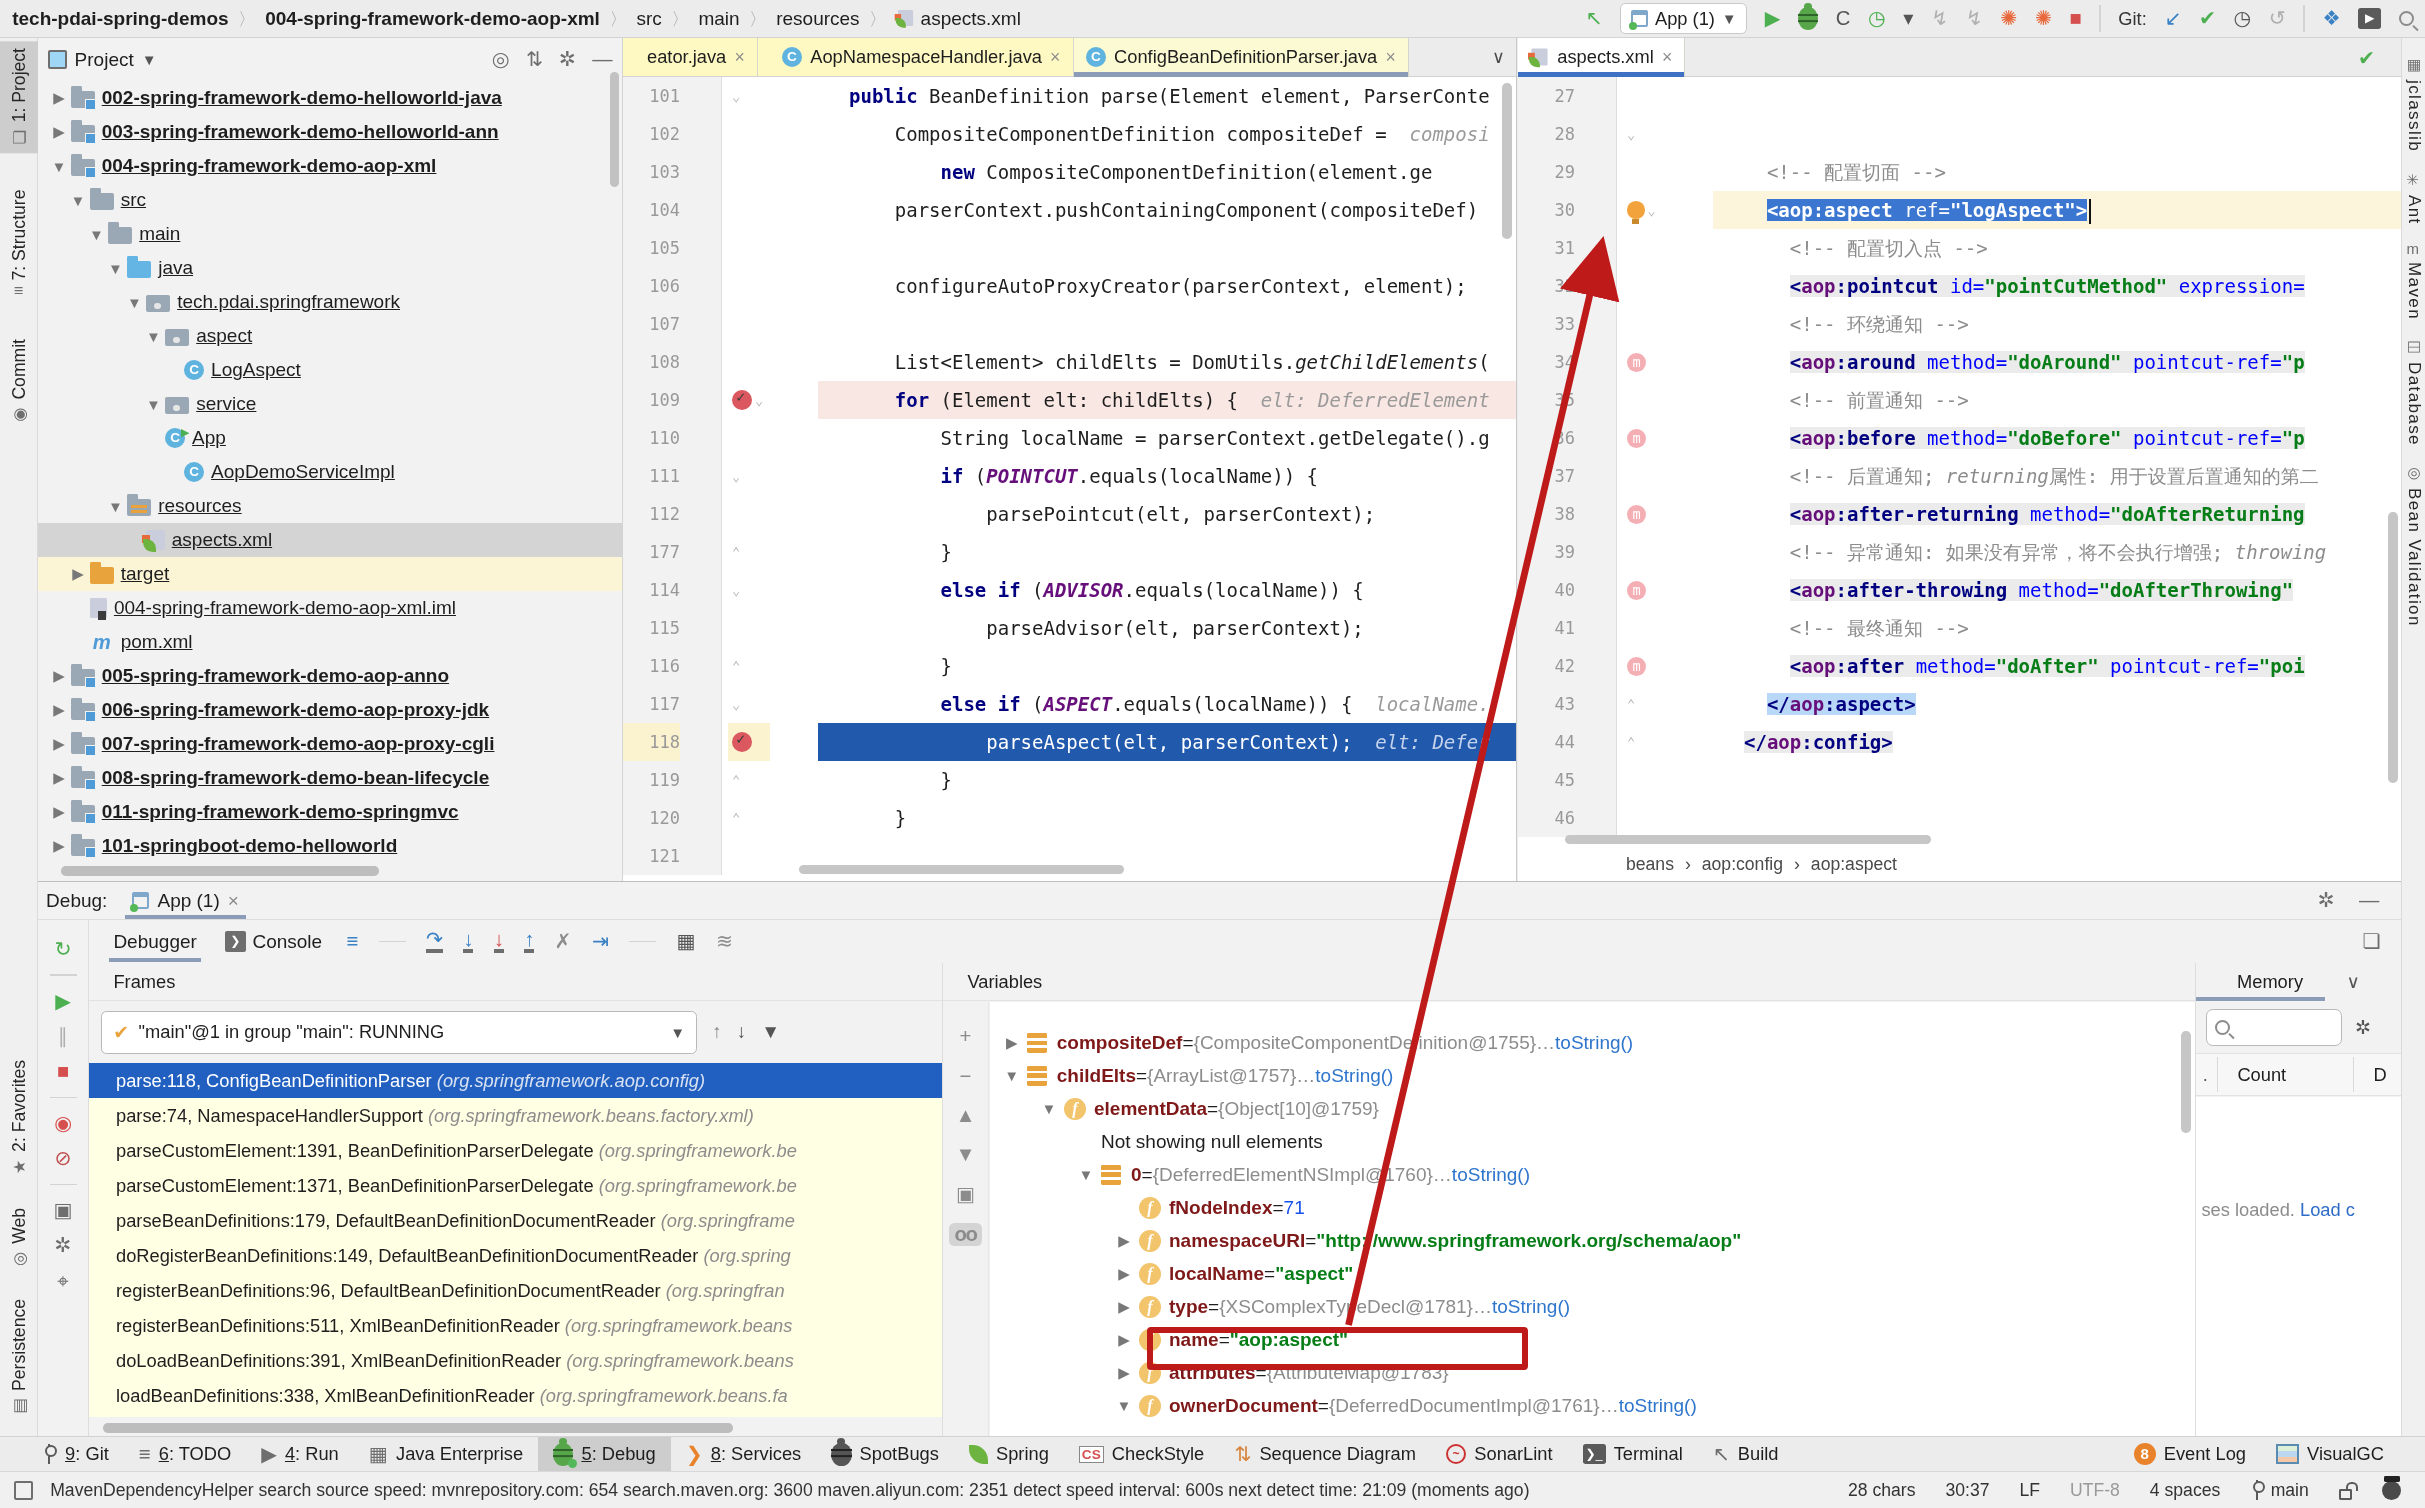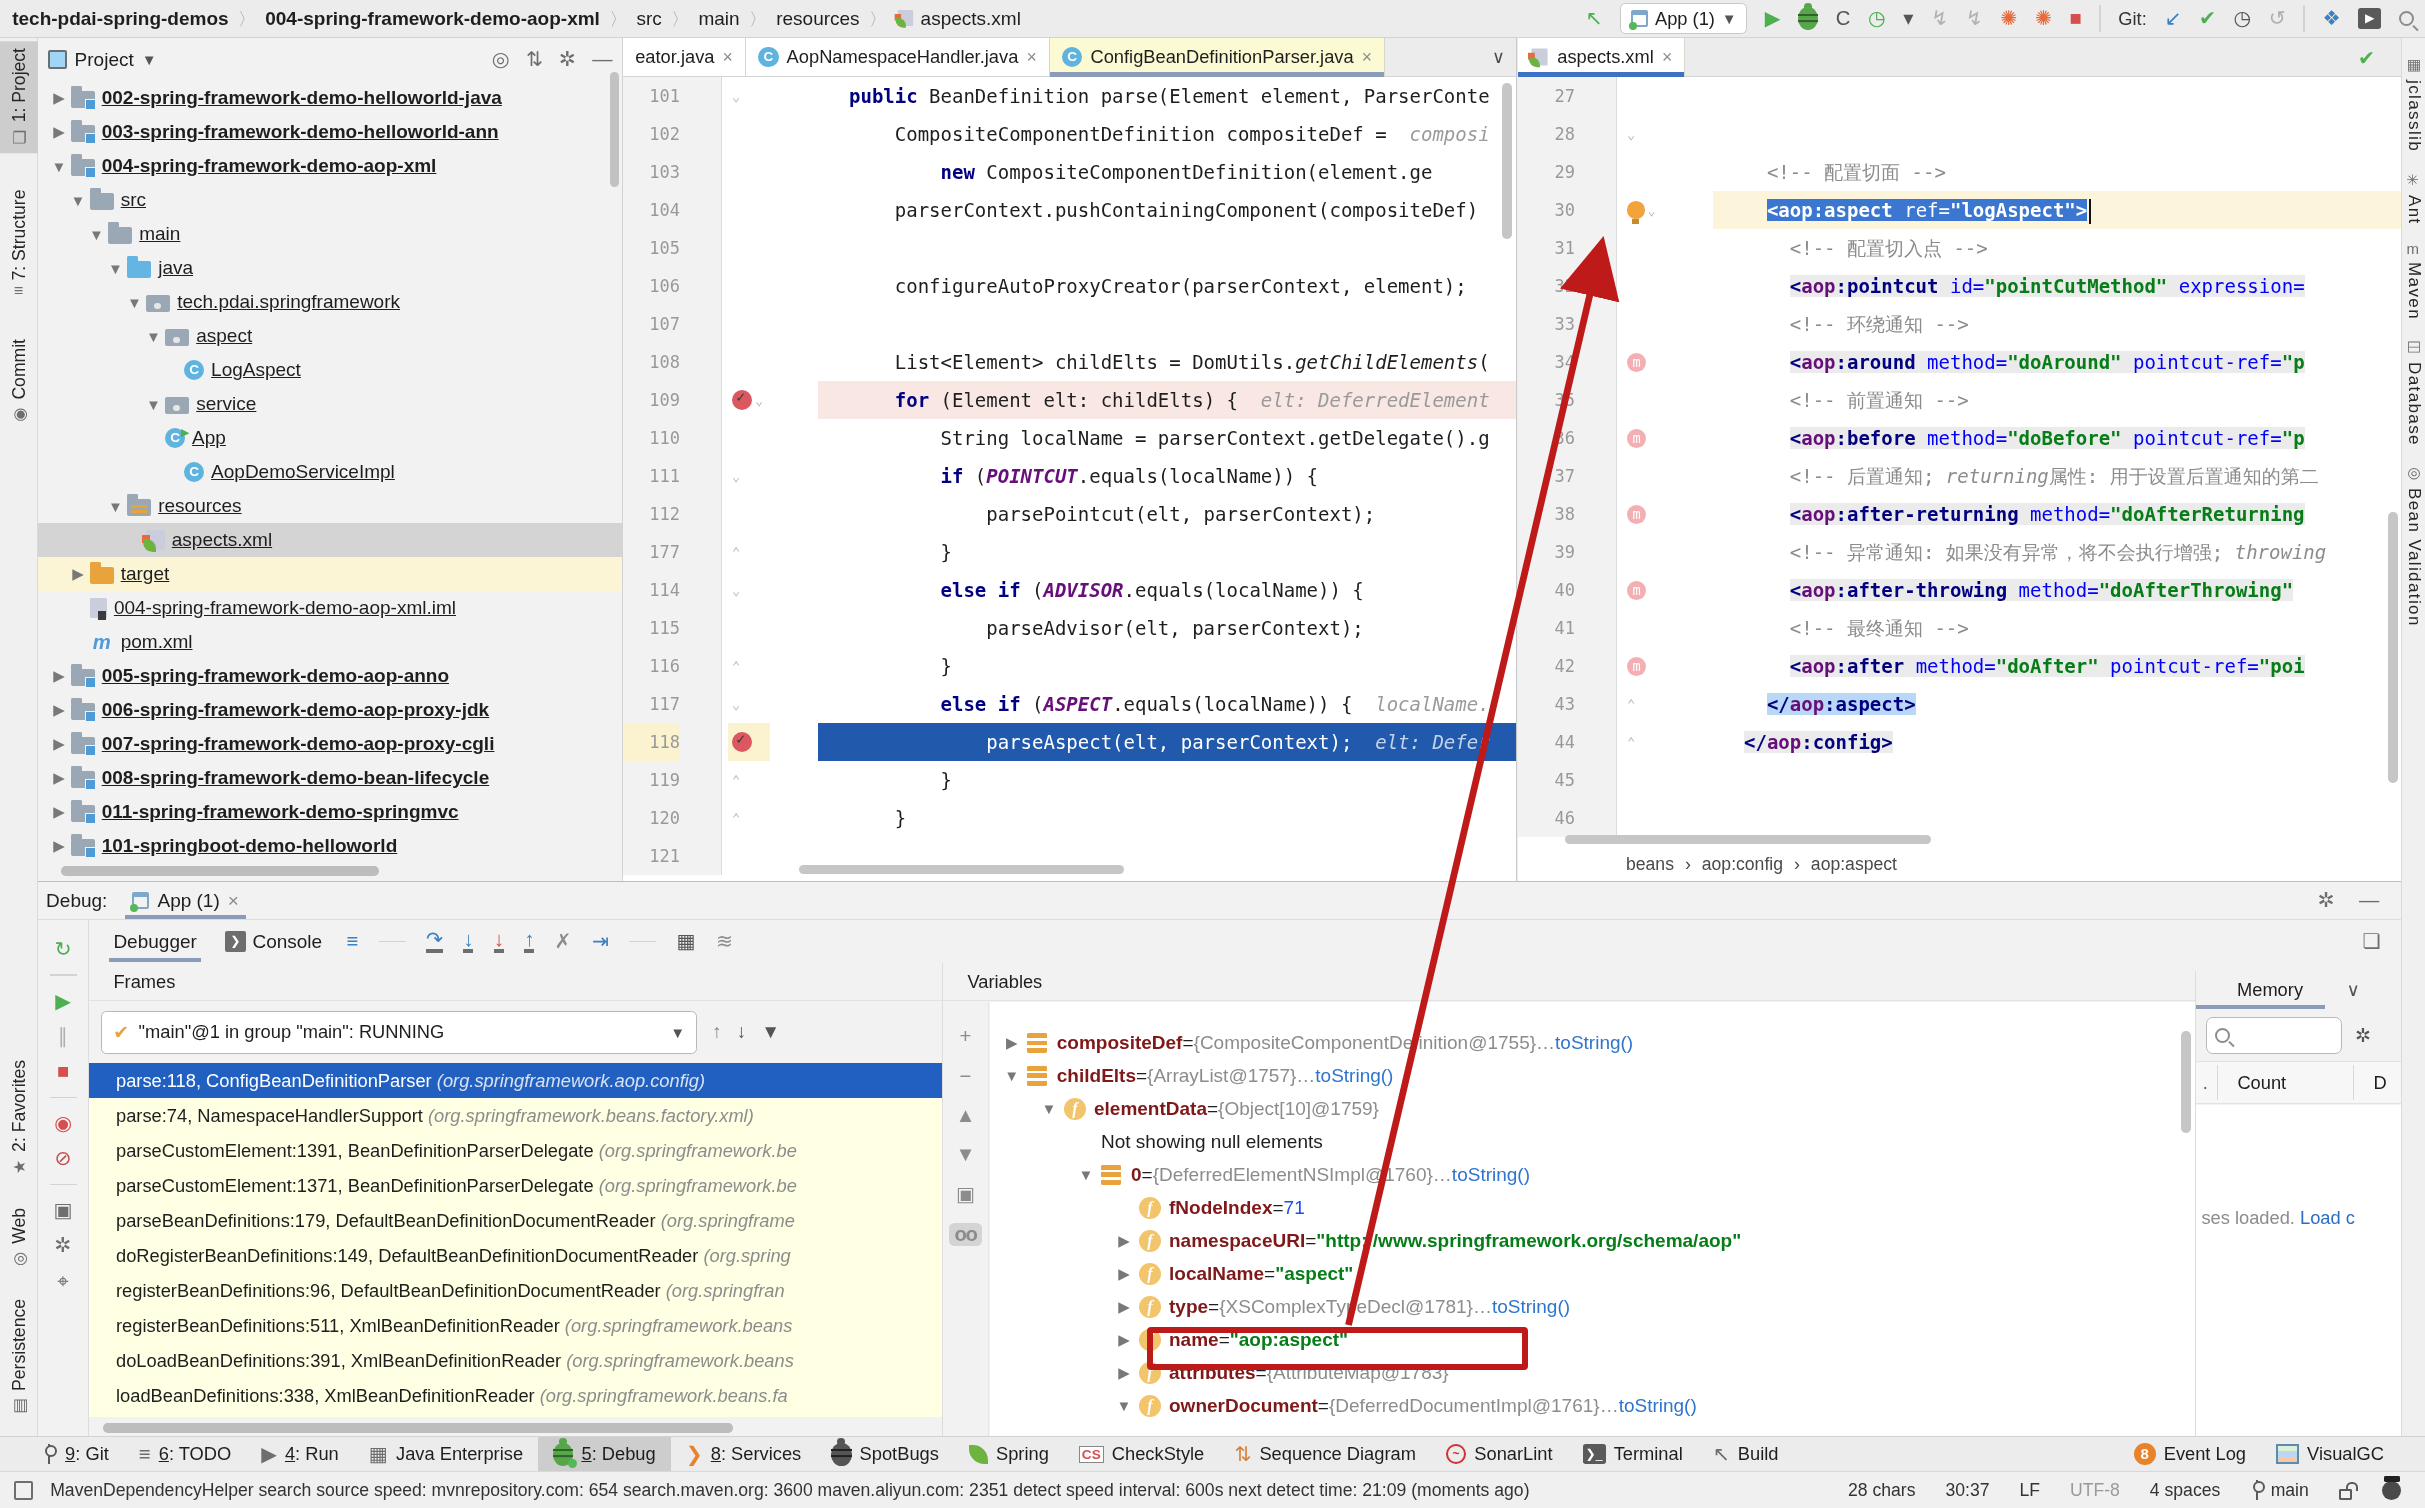--- a/index.html
+++ b/index.html
@@ -75,21 +75,21 @@
   .ic-pom::after { content:"m"; }
   #tree-vscroll { position:absolute; right:2.7px; top:34px; width:9.5px; height:115px; background:#C2C2C2; border-radius:4.7px;}
   #tree-hscroll { position:absolute; left:23px; bottom:5.4px; width:318px; height:9.5px; background:#BDBDBD; border-radius:4.7px;}
 
   
   .editor { top:38px; height:843px; background:#FFFFFF; overflow:hidden; }
   #ed-c { left:623px; width:894px; border-right:1.4px solid #C9C9C9;}
   #ed-r { left:1518px; width:884px; }
   .tabbar { height:39px; background:#ECECEC; border-bottom:1.4px solid #D3D3D3; display:flex; align-items:stretch; font-size:18.3px;}
   .tab { display:flex; align-items:center; gap:8.1px; padding:0 12.2px; border-right:1.4px solid #D6D6C9; position:relative; white-space:nowrap;}
-  .tab.lib { background:#ffffff; }
+  .tab.lib { background:#fef9c3;padding-left:24px; }
   .tab.activeC { background:#FCFAD2; }
   .tab.activeC::after { content:""; position:absolute; left:0; right:0; bottom:-1.4px; height:5.4px; background:#8A9CB8;}
   .tab.activeR { background:#FFFFFF; }
   .tab.activeR::after { content:""; position:absolute; left:0; right:0; bottom:-1.4px; height:5.4px; background:#3E71C4;}
   .tab .x { color:#8C8C8C; font-size:17.6px; }
   .tab .cc { width:20.3px; height:20.3px; border-radius:50%; background:#5FB3DF; color:#fff; font-size:13.6px; font-weight:bold; text-align:center; line-height:20.3px;}
   .tabmore { margin-left:auto; align-self:center; padding-right:11px; color:#4A4A4A; font-size:17.6px;}
   .codewrap { position:relative; font-family:"DejaVu Sans Mono","Liberation Mono",monospace; font-size:19px; }
   .gutterbg { position:absolute; top:0; bottom:0; left:0; background:#F2F2F2; border-right:1.4px solid #DDDDDD; }
   .cl { height:38px; display:flex; position:relative; white-space:pre;gap:48px; }
@@ -177,21 +177,21 @@
   .fball { width:22px; height:22px; border-radius:50%; background:#F2C46B; color:#fff; font-style:italic; font-family:"Liberation Serif",serif; font-weight:bold; font-size:16.3px; text-align:center; line-height:22px;}
   .bars { width:20.3px; height:20.3px; background:repeating-linear-gradient(#E8A33D 0 4.7px,#FFF 4.7px 7.5px); border-radius:1.4px;}
   .vname { color:#7F1818; font-weight:bold; }
   .vref { color:#8C8C8C; }
   .vstr { color:#067D17; font-weight:bold; }
   .vnum { color:#1750EB; }
   .vlink { color:#2E75CC; }
   .vdots { color:#8C8C8C; }
   #vars-vs { position:absolute; right:4.1px; top:68px; width:9.5px; height:102px; background:#C6C6C6; border-radius:4.7px;}
 
-  #memory { position:absolute; left:2157px; top:81px; width:206px; bottom:0; border-left:1.4px solid #DDDDDD;margin-top:8px;}
+  #memory { position:absolute; left:2157px; top:81px; width:206px; bottom:0; border-left:1.4px solid #DDDDDD;}
   #mem-head { height:38px; display:flex; align-items:center; padding:0 41px 0 41px; font-size:18.3px; position:relative;}
   #mem-head::after { content:""; position:absolute; left:0; bottom:0; width:129px; height:4.1px; background:#8A9CB8;}
   #mem-head .dda { margin-left:auto; color:#555;}
   #mem-search { height:53px; display:flex; align-items:center; gap:13.6px; padding:0 9.5px; border-bottom:1.4px solid #E2E2E2;}
   #mem-input { width:136px; height:37px; background:#fff; border:1.4px solid #B8B8B8; border-radius:6.8px; display:flex; align-items:center; padding:0 8.1px;}
   .mag { width:15px; height:15px; border:2px solid #8C8C8C; border-radius:50%; position:relative;}
   .mag::after { content:""; position:absolute; width:6.8px; height:2px; background:#8C8C8C; transform:rotate(45deg); left:11px; top:13.6px;}
   #mem-cols { height:42px; display:flex; align-items:center; font-size:18.3px; border-bottom:1.4px solid #E2E2E2; background:#F7F7F7;}
   #mem-cols .col { border-left:1.4px solid #D9D9D9; padding:6.8px 0 6.8px 19px; }
   #mem-body { position:absolute; left:0; right:0; top:134px; bottom:0; background:#fff; font-size:18.3px;}

